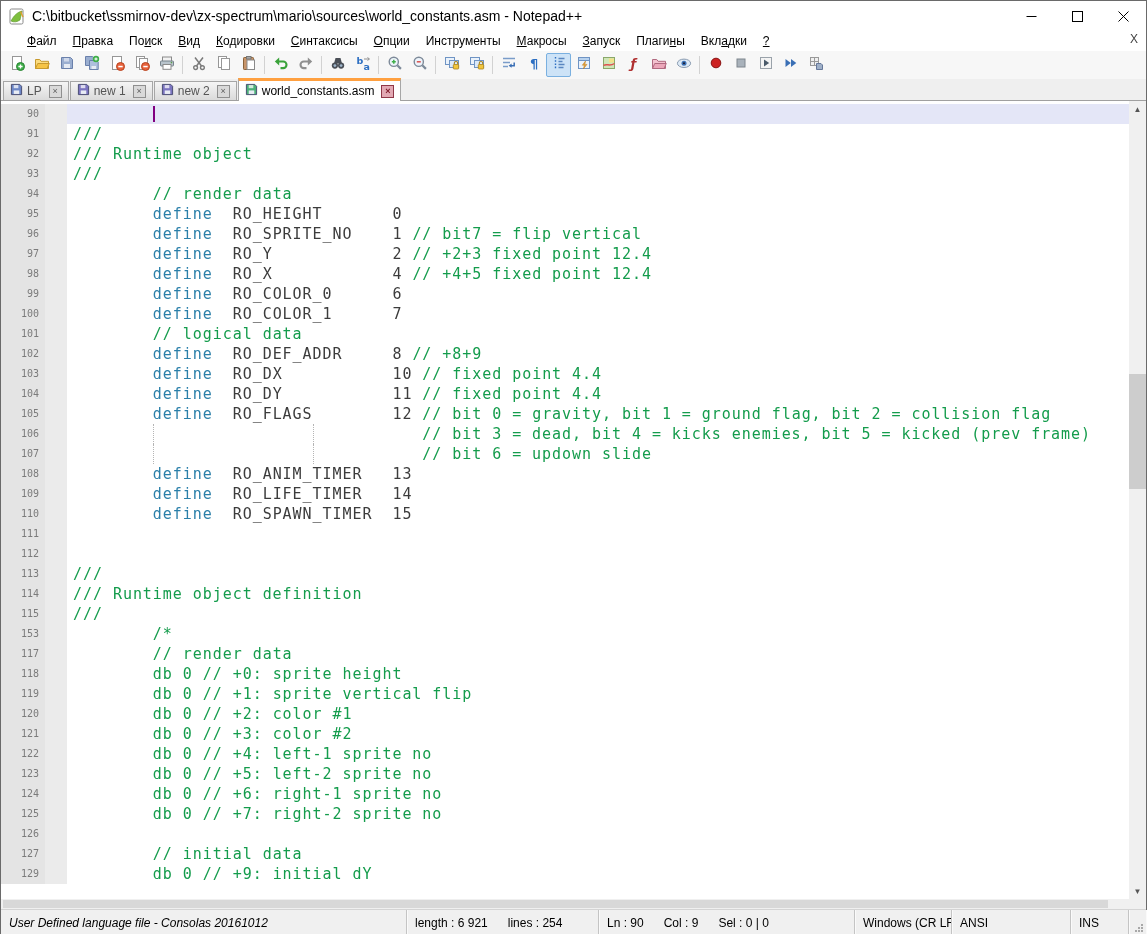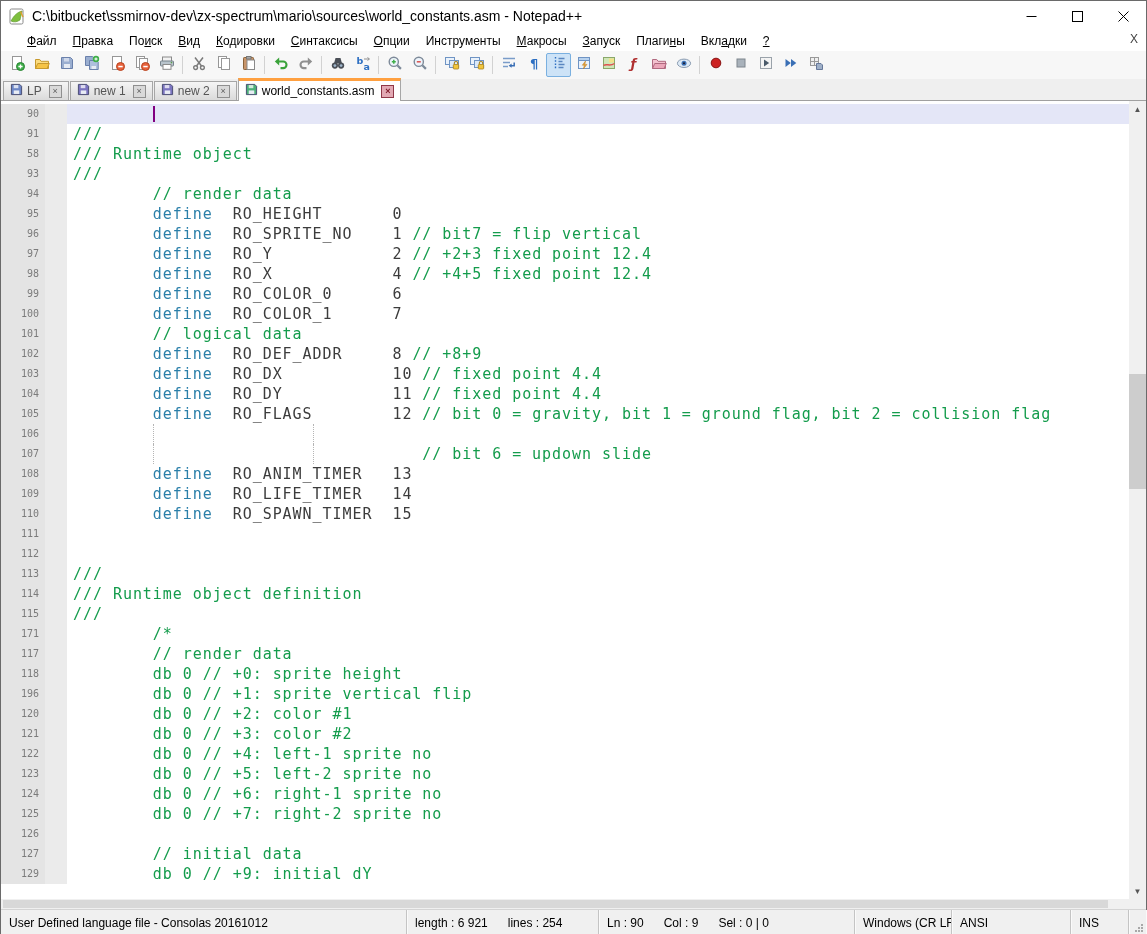--- a/index.html
+++ b/index.html
@@ -50,21 +50,21 @@
   .vscroll{position:absolute;top:0;right:0;width:17px;height:798px;background:#f0f0f0;}
   .sb-arrow{position:absolute;left:0;width:17px;height:16px;display:flex;align-items:center;justify-content:center;color:#555;font-size:8px;}
   .vthumb{position:absolute;left:0;top:273px;width:17px;height:115px;background:#cdcdcd;}
   .hscroll{position:absolute;left:0;right:17px;bottom:0;height:10px;background:#f0f0f0;}
   .hthumb{position:absolute;left:2px;top:1px;height:8px;width:1105px;background:#d8d8d8;}
   .sb-corner{position:absolute;right:0;bottom:0;width:17px;height:10px;background:#f0f0f0;}
 
   
   .statusbar{height:26px;background:#f0f0f0;border-top:1px solid #d4d4d4;display:flex;align-items:stretch;font-size:12px;color:#000;}
   .sb-sec{display:flex;align-items:center;padding:0 8px;border-right:1px solid #c4c4c4;box-shadow:1px 0 0 #fafafa;white-space:pre;overflow:hidden;}
-  .sb-doc{flex:1;}
+  .sb-doc{flex:1;font-style:italic;}
   .sb-len{width:192px;flex:0 0 192px;}
   .sb-pos{width:256px;flex:0 0 256px;}
   .sb-eol{width:97px;flex:0 0 97px;}
   .sb-enc{width:119px;flex:0 0 119px;}
   .sb-ins{width:58px;flex:0 0 58px;}
   .sb-grip{width:17px;flex:0 0 17px;border-right:none;display:flex;align-items:flex-end;justify-content:flex-end;padding:0 2px 2px 0;}
 </style>
 </head>
 <body>
 
@@ -354,48 +354,48 @@
             <path d="M1.5 1.5h9l2 2v9h-11z" fill="#4caf78" stroke="#44486e"></path>
             <rect x="4" y="8" width="6" height="3.8" fill="#e8ecf4"></rect>
             <rect x="4" y="2.2" width="5" height="3.4" fill="#ffffff" opacity="0.75"></rect>
           </svg></span><span>world_constants.asm</span><span class="tab-close">×</span></div>
     </div>
 
   <div class="editor">
     <div class="code" id="code">
         <div class="line cur"><span class="ln">90</span><span class="fold"></span><span class="txt"><span class="caret" style="left: 86px;"></span></span></div>
         <div class="line"><span class="ln">91</span><span class="fold"></span><span class="txt"><span class="c">///</span></span></div>
-        <div class="line"><span class="ln">58</span><span class="fold"></span><span class="txt"><span class="c">/// Runtime object</span></span></div>
+        <div class="line"><span class="ln">92</span><span class="fold"></span><span class="txt"><span class="c">/// Runtime object</span></span></div>
         <div class="line"><span class="ln">93</span><span class="fold"></span><span class="txt"><span class="c">///</span></span></div>
         <div class="line"><span class="ln">94</span><span class="fold"></span><span class="txt"><span class="t">        </span><span class="c">// render data</span></span></div>
         <div class="line"><span class="ln">95</span><span class="fold"></span><span class="txt"><span class="t">        </span><span class="k">define</span><span class="t">  RO_HEIGHT       0</span></span></div>
         <div class="line"><span class="ln">96</span><span class="fold"></span><span class="txt"><span class="t">        </span><span class="k">define</span><span class="t">  RO_SPRITE_NO    1 </span><span class="c">// bit7 = flip vertical</span></span></div>
         <div class="line"><span class="ln">97</span><span class="fold"></span><span class="txt"><span class="t">        </span><span class="k">define</span><span class="t">  RO_Y            2 </span><span class="c">// +2+3 fixed point 12.4</span></span></div>
         <div class="line"><span class="ln">98</span><span class="fold"></span><span class="txt"><span class="t">        </span><span class="k">define</span><span class="t">  RO_X            4 </span><span class="c">// +4+5 fixed point 12.4</span></span></div>
         <div class="line"><span class="ln">99</span><span class="fold"></span><span class="txt"><span class="t">        </span><span class="k">define</span><span class="t">  RO_COLOR_0      6</span></span></div>
         <div class="line"><span class="ln">100</span><span class="fold"></span><span class="txt"><span class="t">        </span><span class="k">define</span><span class="t">  RO_COLOR_1      7</span></span></div>
         <div class="line"><span class="ln">101</span><span class="fold"></span><span class="txt"><span class="t">        </span><span class="c">// logical data</span></span></div>
         <div class="line"><span class="ln">102</span><span class="fold"></span><span class="txt"><span class="t">        </span><span class="k">define</span><span class="t">  RO_DEF_ADDR     8 </span><span class="c">// +8+9</span></span></div>
         <div class="line"><span class="ln">103</span><span class="fold"></span><span class="txt"><span class="t">        </span><span class="k">define</span><span class="t">  RO_DX           10 </span><span class="c">// fixed point 4.4</span></span></div>
         <div class="line"><span class="ln">104</span><span class="fold"></span><span class="txt"><span class="t">        </span><span class="k">define</span><span class="t">  RO_DY           11 </span><span class="c">// fixed point 4.4</span></span></div>
         <div class="line"><span class="ln">105</span><span class="fold"></span><span class="txt"><span class="t">        </span><span class="k">define</span><span class="t">  RO_FLAGS        12 </span><span class="c">// bit 0 = gravity, bit 1 = ground flag, bit 2 = collision flag</span></span></div>
-        <div class="line"><span class="ln">106</span><span class="fold"></span><span class="txt"><span class="t">                                   </span><span class="g" style="left: 86px;"></span><span class="g" style="left: 246px;"></span></span></div>
+        <div class="line"><span class="ln">106</span><span class="fold"></span><span class="txt"><span class="t">                                   </span><span class="c">// bit 3 = dead, bit 4 = kicks enemies, bit 5 = kicked (prev frame)</span><span class="g" style="left: 86px;"></span><span class="g" style="left: 246px;"></span></span></div>
         <div class="line"><span class="ln">107</span><span class="fold"></span><span class="txt"><span class="t">                                   </span><span class="c">// bit 6 = updown slide</span><span class="g" style="left: 86px;"></span><span class="g" style="left: 246px;"></span></span></div>
         <div class="line"><span class="ln">108</span><span class="fold"></span><span class="txt"><span class="t">        </span><span class="k">define</span><span class="t">  RO_ANIM_TIMER   13</span></span></div>
         <div class="line"><span class="ln">109</span><span class="fold"></span><span class="txt"><span class="t">        </span><span class="k">define</span><span class="t">  RO_LIFE_TIMER   14</span></span></div>
         <div class="line"><span class="ln">110</span><span class="fold"></span><span class="txt"><span class="t">        </span><span class="k">define</span><span class="t">  RO_SPAWN_TIMER  15</span></span></div>
         <div class="line"><span class="ln">111</span><span class="fold"></span><span class="txt"></span></div>
         <div class="line"><span class="ln">112</span><span class="fold"></span><span class="txt"></span></div>
         <div class="line"><span class="ln">113</span><span class="fold"></span><span class="txt"><span class="c">///</span></span></div>
         <div class="line"><span class="ln">114</span><span class="fold"></span><span class="txt"><span class="c">/// Runtime object definition</span></span></div>
         <div class="line"><span class="ln">115</span><span class="fold"></span><span class="txt"><span class="c">///</span></span></div>
-        <div class="line"><span class="ln">171</span><span class="fold"></span><span class="txt"><span class="t">        </span><span class="c">/*</span></span></div>
+        <div class="line"><span class="ln">153</span><span class="fold"></span><span class="txt"><span class="t">        </span><span class="c">/*</span></span></div>
         <div class="line"><span class="ln">117</span><span class="fold"></span><span class="txt"><span class="t">        </span><span class="c">// render data</span></span></div>
         <div class="line"><span class="ln">118</span><span class="fold"></span><span class="txt"><span class="t">        </span><span class="c">db 0 // +0: sprite height</span></span></div>
-        <div class="line"><span class="ln">196</span><span class="fold"></span><span class="txt"><span class="t">        </span><span class="c">db 0 // +1: sprite vertical flip</span></span></div>
+        <div class="line"><span class="ln">119</span><span class="fold"></span><span class="txt"><span class="t">        </span><span class="c">db 0 // +1: sprite vertical flip</span></span></div>
         <div class="line"><span class="ln">120</span><span class="fold"></span><span class="txt"><span class="t">        </span><span class="c">db 0 // +2: color #1</span></span></div>
         <div class="line"><span class="ln">121</span><span class="fold"></span><span class="txt"><span class="t">        </span><span class="c">db 0 // +3: color #2</span></span></div>
         <div class="line"><span class="ln">122</span><span class="fold"></span><span class="txt"><span class="t">        </span><span class="c">db 0 // +4: left-1 sprite no</span></span></div>
         <div class="line"><span class="ln">123</span><span class="fold"></span><span class="txt"><span class="t">        </span><span class="c">db 0 // +5: left-2 sprite no</span></span></div>
         <div class="line"><span class="ln">124</span><span class="fold"></span><span class="txt"><span class="t">        </span><span class="c">db 0 // +6: right-1 sprite no</span></span></div>
         <div class="line"><span class="ln">125</span><span class="fold"></span><span class="txt"><span class="t">        </span><span class="c">db 0 // +7: right-2 sprite no</span></span></div>
         <div class="line"><span class="ln">126</span><span class="fold"></span><span class="txt"></span></div>
         <div class="line"><span class="ln">127</span><span class="fold"></span><span class="txt"><span class="t">        </span><span class="c">// initial data</span></span></div>
         <div class="line"><span class="ln">129</span><span class="fold"></span><span class="txt"><span class="t">        </span><span class="c">db 0 // +9: initial dY</span></span></div>
       </div>

